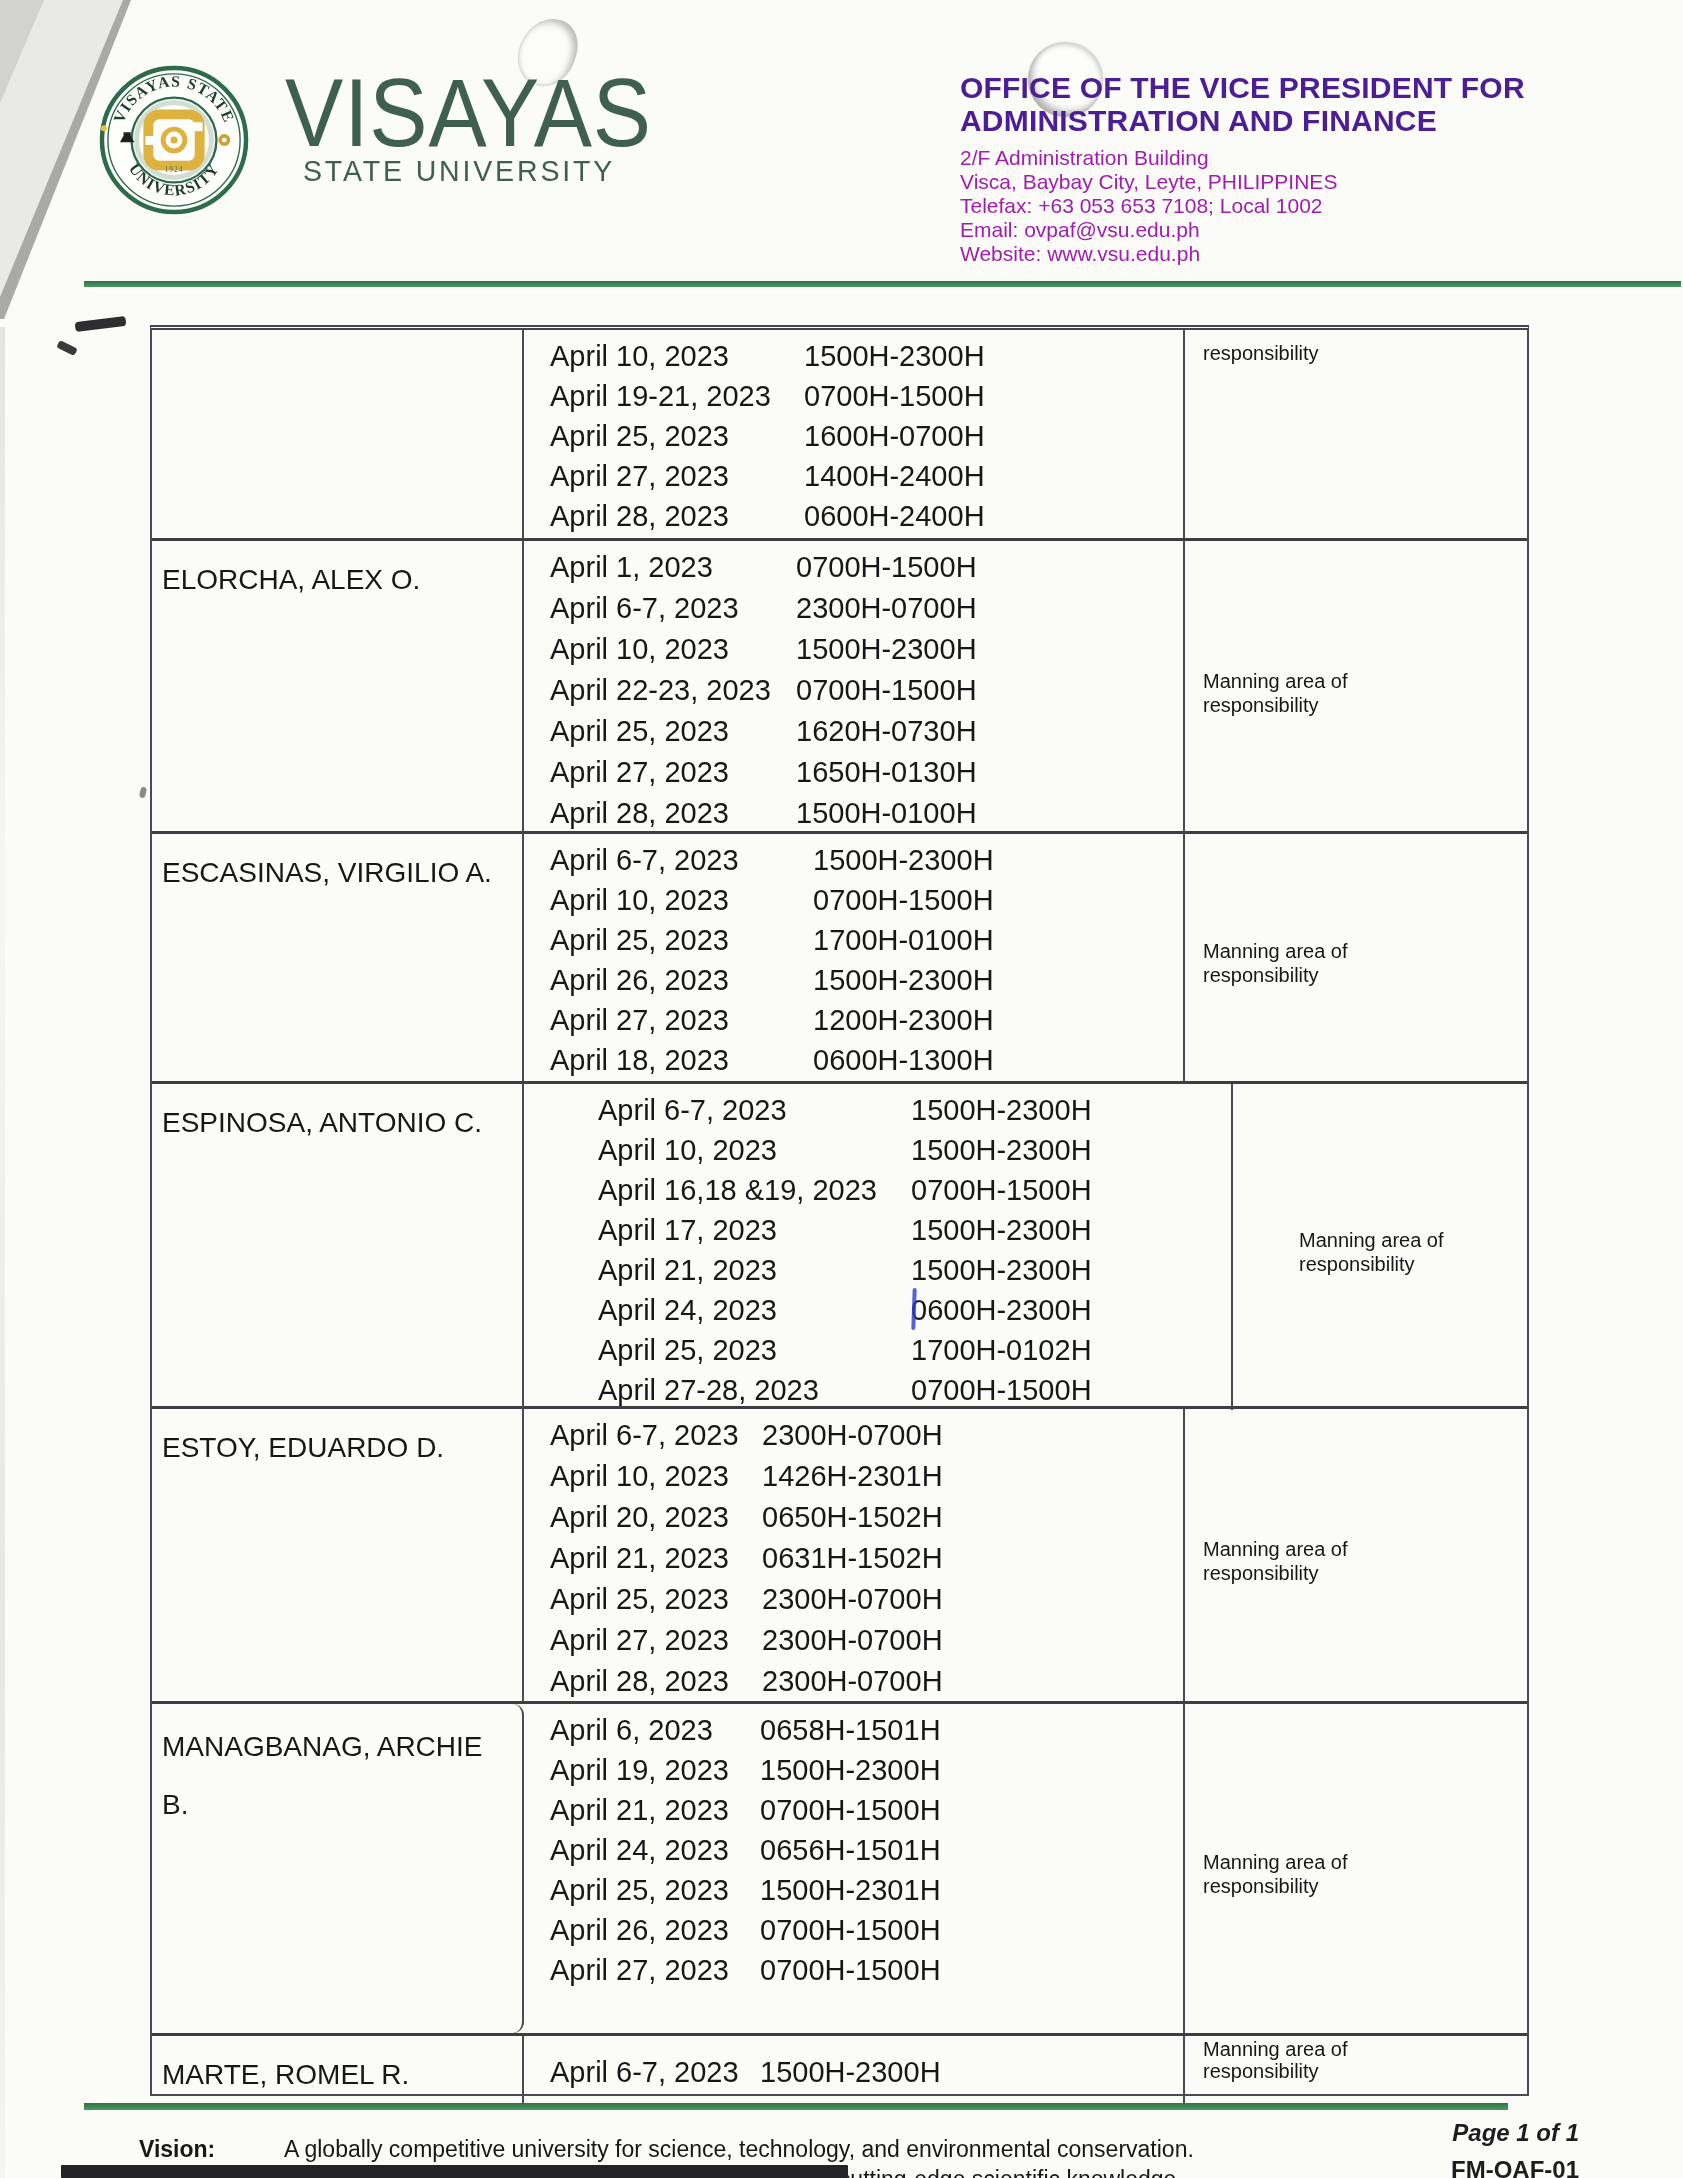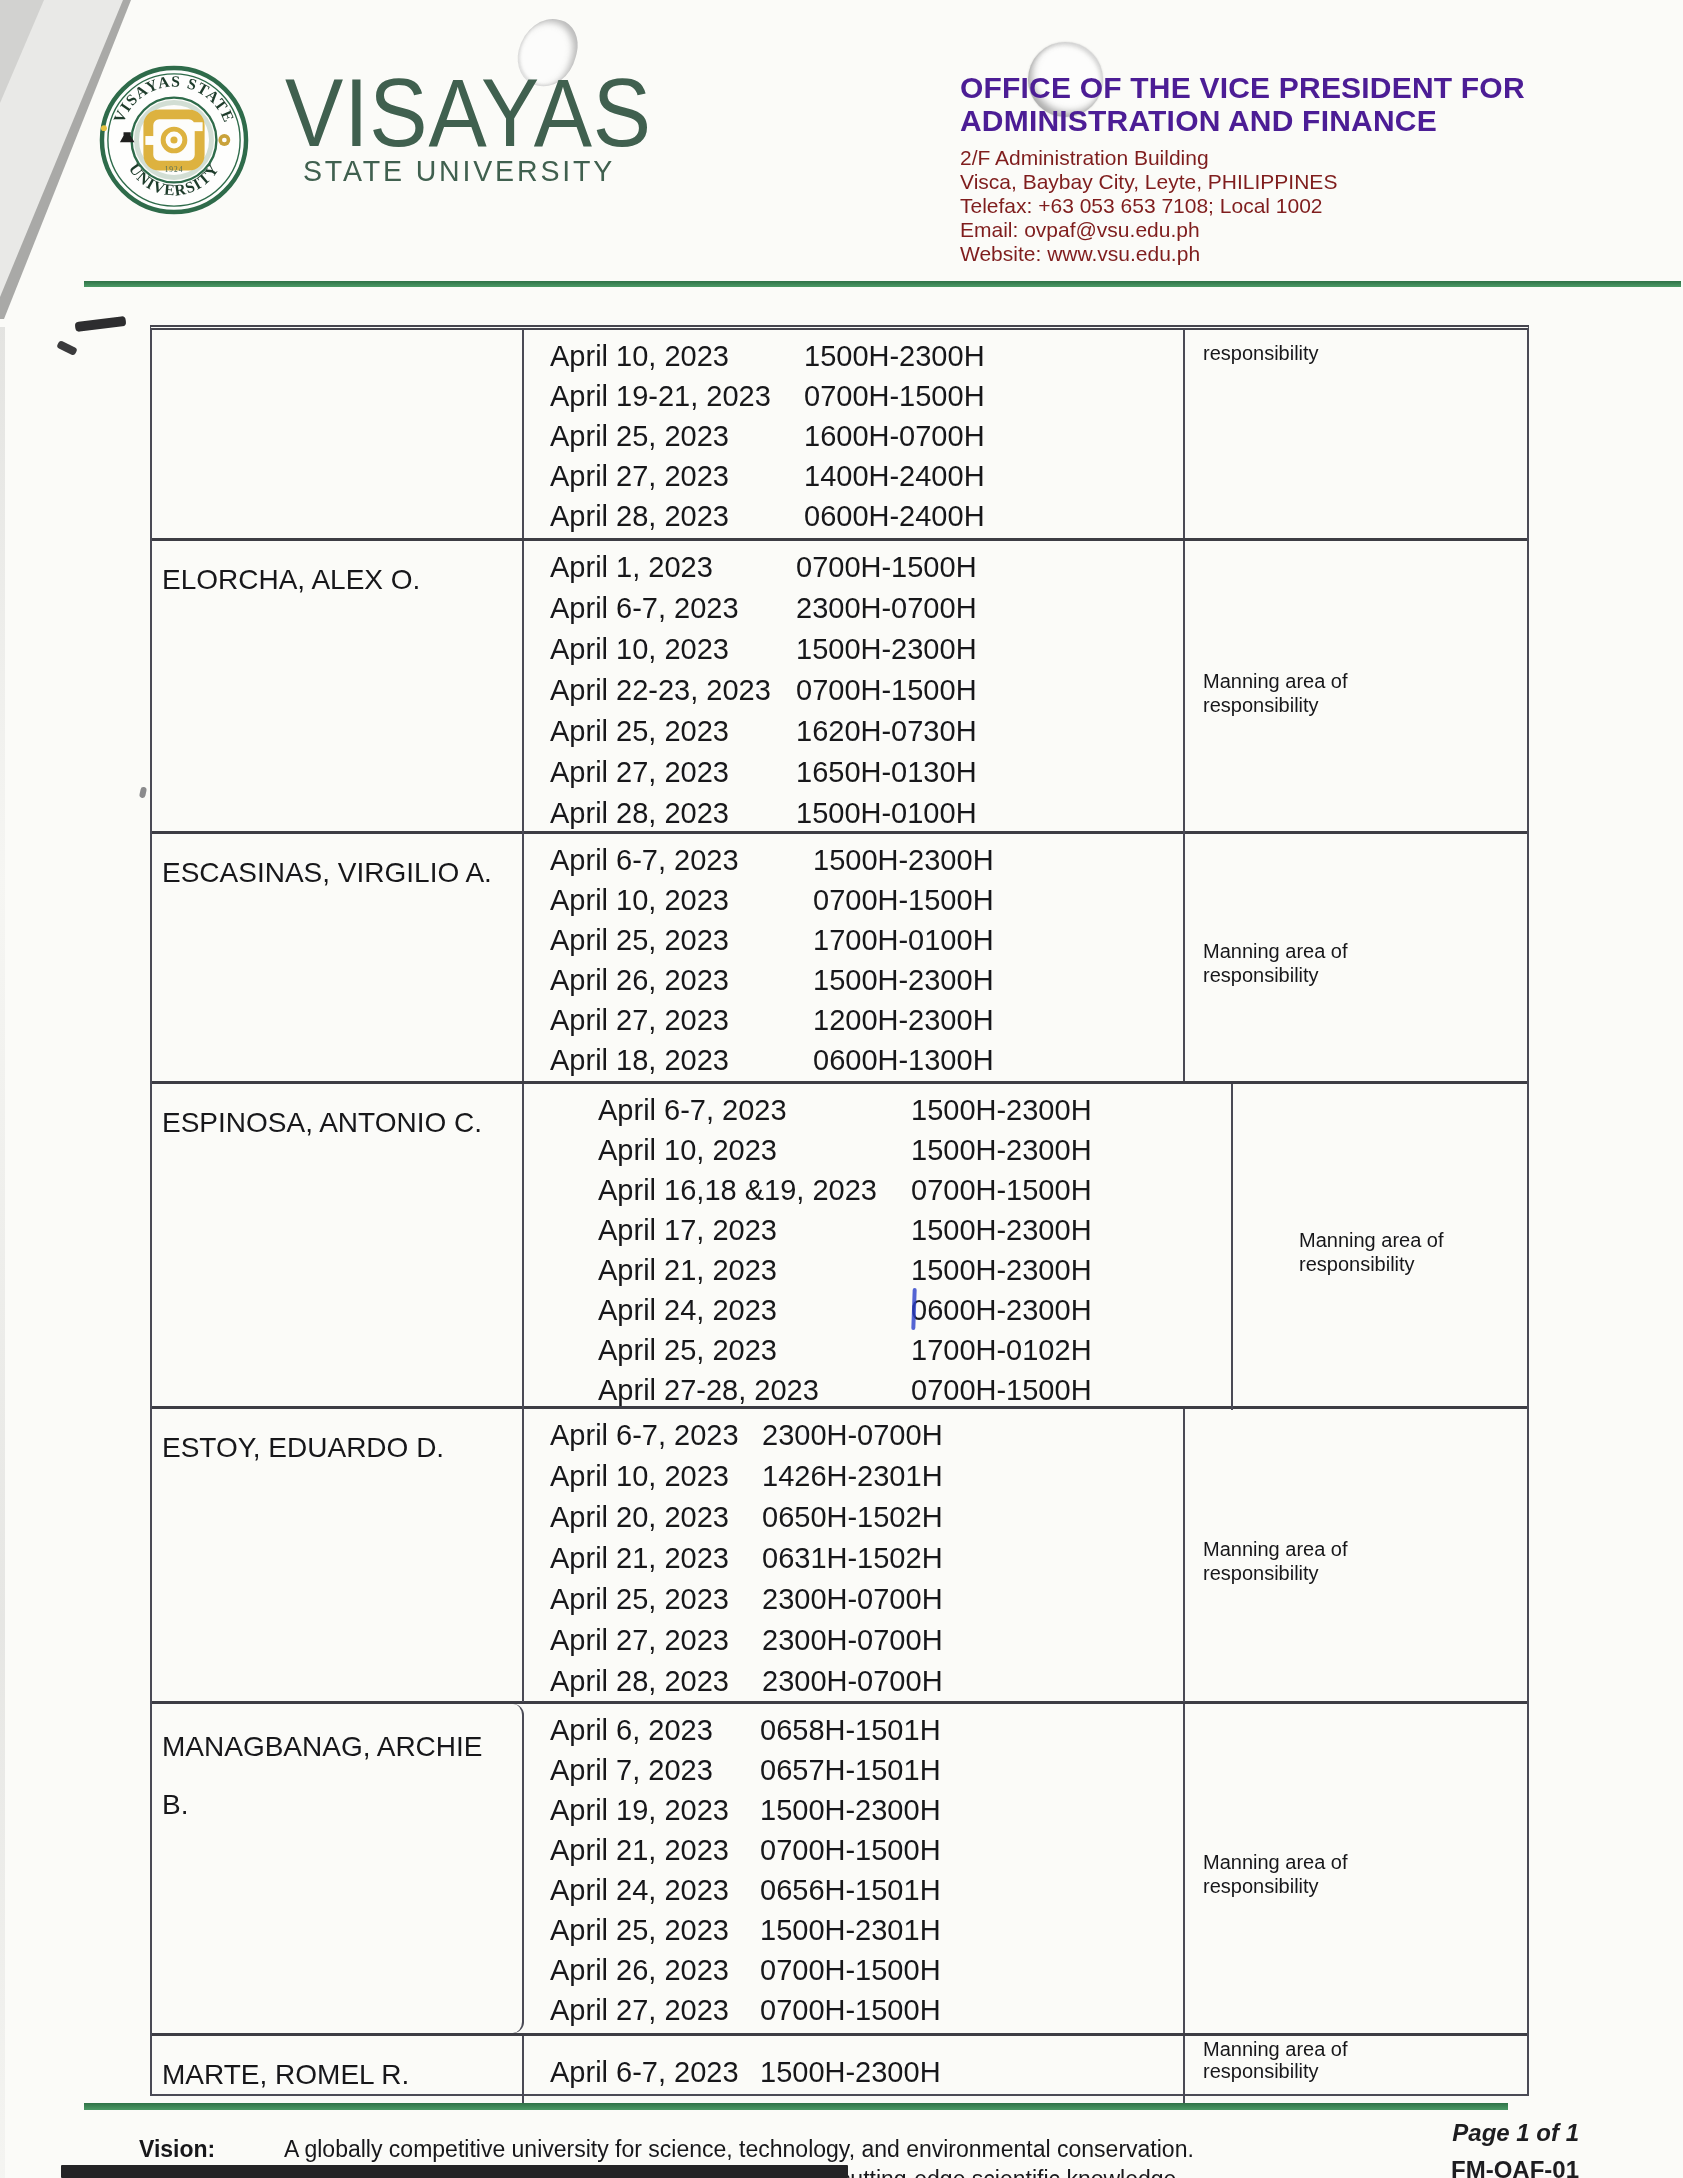--- a/index.html
+++ b/index.html
@@ -34,21 +34,21 @@
   
   .seal{position:absolute;left:99px;top:65px;width:150px;height:150px;}
   .wordmark{position:absolute;left:285px;top:57px;width:455px;height:48px;
     font-size:97px;font-weight:400;color:#40604f;letter-spacing:1px;
     transform:scaleX(.9);transform-origin:left top;white-space:nowrap;}
   .wordmark-sub{position:absolute;left:303px;top:154px;font-size:30px;color:#40604f;
     letter-spacing:3px;transform:scaleX(.95);transform-origin:left top;white-space:nowrap;}
   .office-block{position:absolute;left:960px;top:71px;width:554px;}
   .office-l1,.office-l2{font-size:30px;font-weight:700;color:#4c1d95;line-height:33px;letter-spacing:0.2px;white-space:nowrap;}
   .office-addr{margin-top:9px;}
-  .office-addr div{font-size:21px;font-weight:500;color:#7f1d1d;line-height:24px;white-space:nowrap;}
+  .office-addr div{font-size:21px;font-weight:500;color:#a21caf;line-height:24px;white-space:nowrap;}
   .rule-top{position:absolute;left:84px;top:281px;width:1597px;height:6px;
     background:linear-gradient(180deg,#2f7247,#4c9a66);}
   .rule-bottom{position:absolute;left:84px;top:2103px;width:1424px;height:7px;
     background:linear-gradient(180deg,#2f7247,#4c9a66);}
   
   .vsu-table{position:absolute;left:150px;top:325px;width:1379px;
     border:2.5px solid #4a4a55;border-top:5px double #45454e;background:transparent;}
   .trow{display:grid;grid-template-columns:372px 661px 1fr;box-sizing:border-box;}
   .trow + .trow{border-top:3px solid #3d3d44;}
   .r0{height:208px;} .r1{height:293px;} .r2{height:250px;} .r3{height:325px;gap:48px;}
@@ -333,24 +333,20 @@
     <div class="c-name" data-name="employee-name-cell">
         <div class="nline" data-name="employee-name">MANAGBANAG, ARCHIE</div>
         <div class="nline" data-name="employee-name">B.</div>
       </div>
     <div class="c-sched" data-name="schedule-cell">
         <div class="sline" data-name="schedule-entry">
           <span class="sdate" data-name="schedule-date">April 6, 2023</span>
           <span class="stime" data-name="schedule-time">0658H-1501H</span>
         </div>
         <div class="sline" data-name="schedule-entry">
-          <span class="sdate" data-name="schedule-date">April 7, 2023</span>
-          <span class="stime" data-name="schedule-time">0657H-1501H</span>
-        </div>
-        <div class="sline" data-name="schedule-entry">
           <span class="sdate" data-name="schedule-date">April 19, 2023</span>
           <span class="stime" data-name="schedule-time">1500H-2300H</span>
         </div>
         <div class="sline" data-name="schedule-entry">
           <span class="sdate" data-name="schedule-date">April 21, 2023</span>
           <span class="stime" data-name="schedule-time">0700H-1500H</span>
         </div>
         <div class="sline" data-name="schedule-entry">
           <span class="sdate" data-name="schedule-date">April 24, 2023</span>
           <span class="stime" data-name="schedule-time">0656H-1501H</span>

